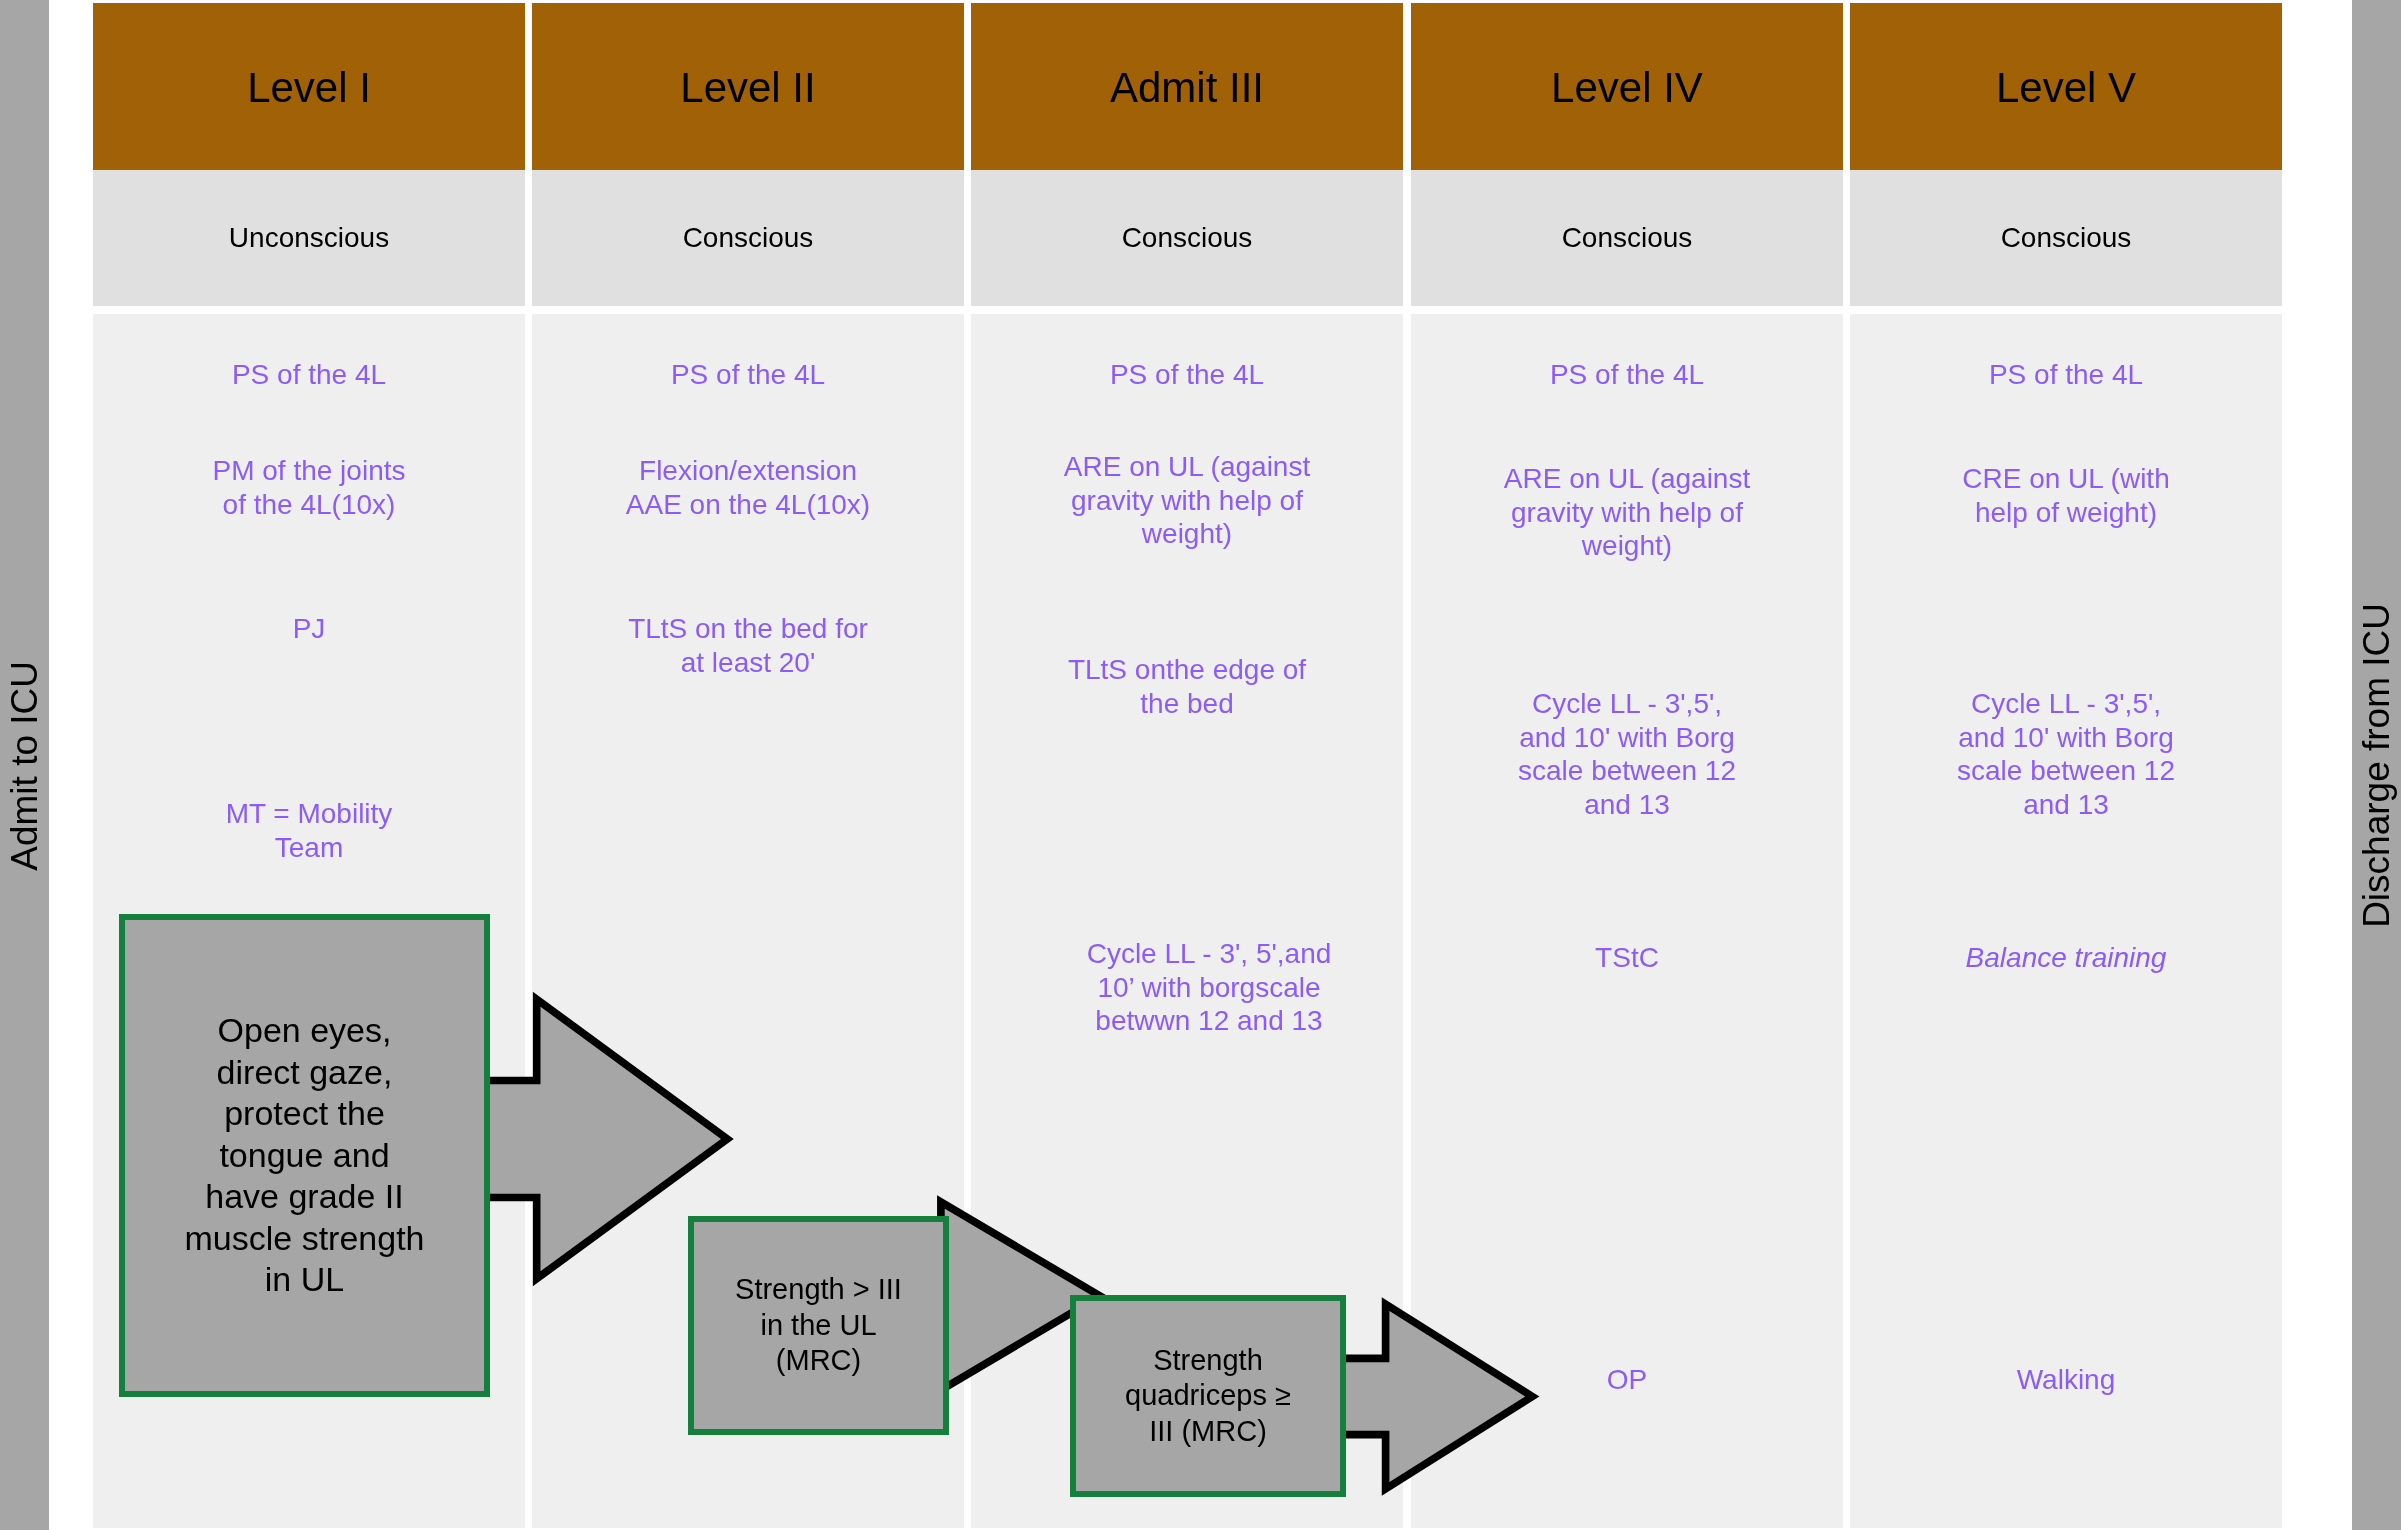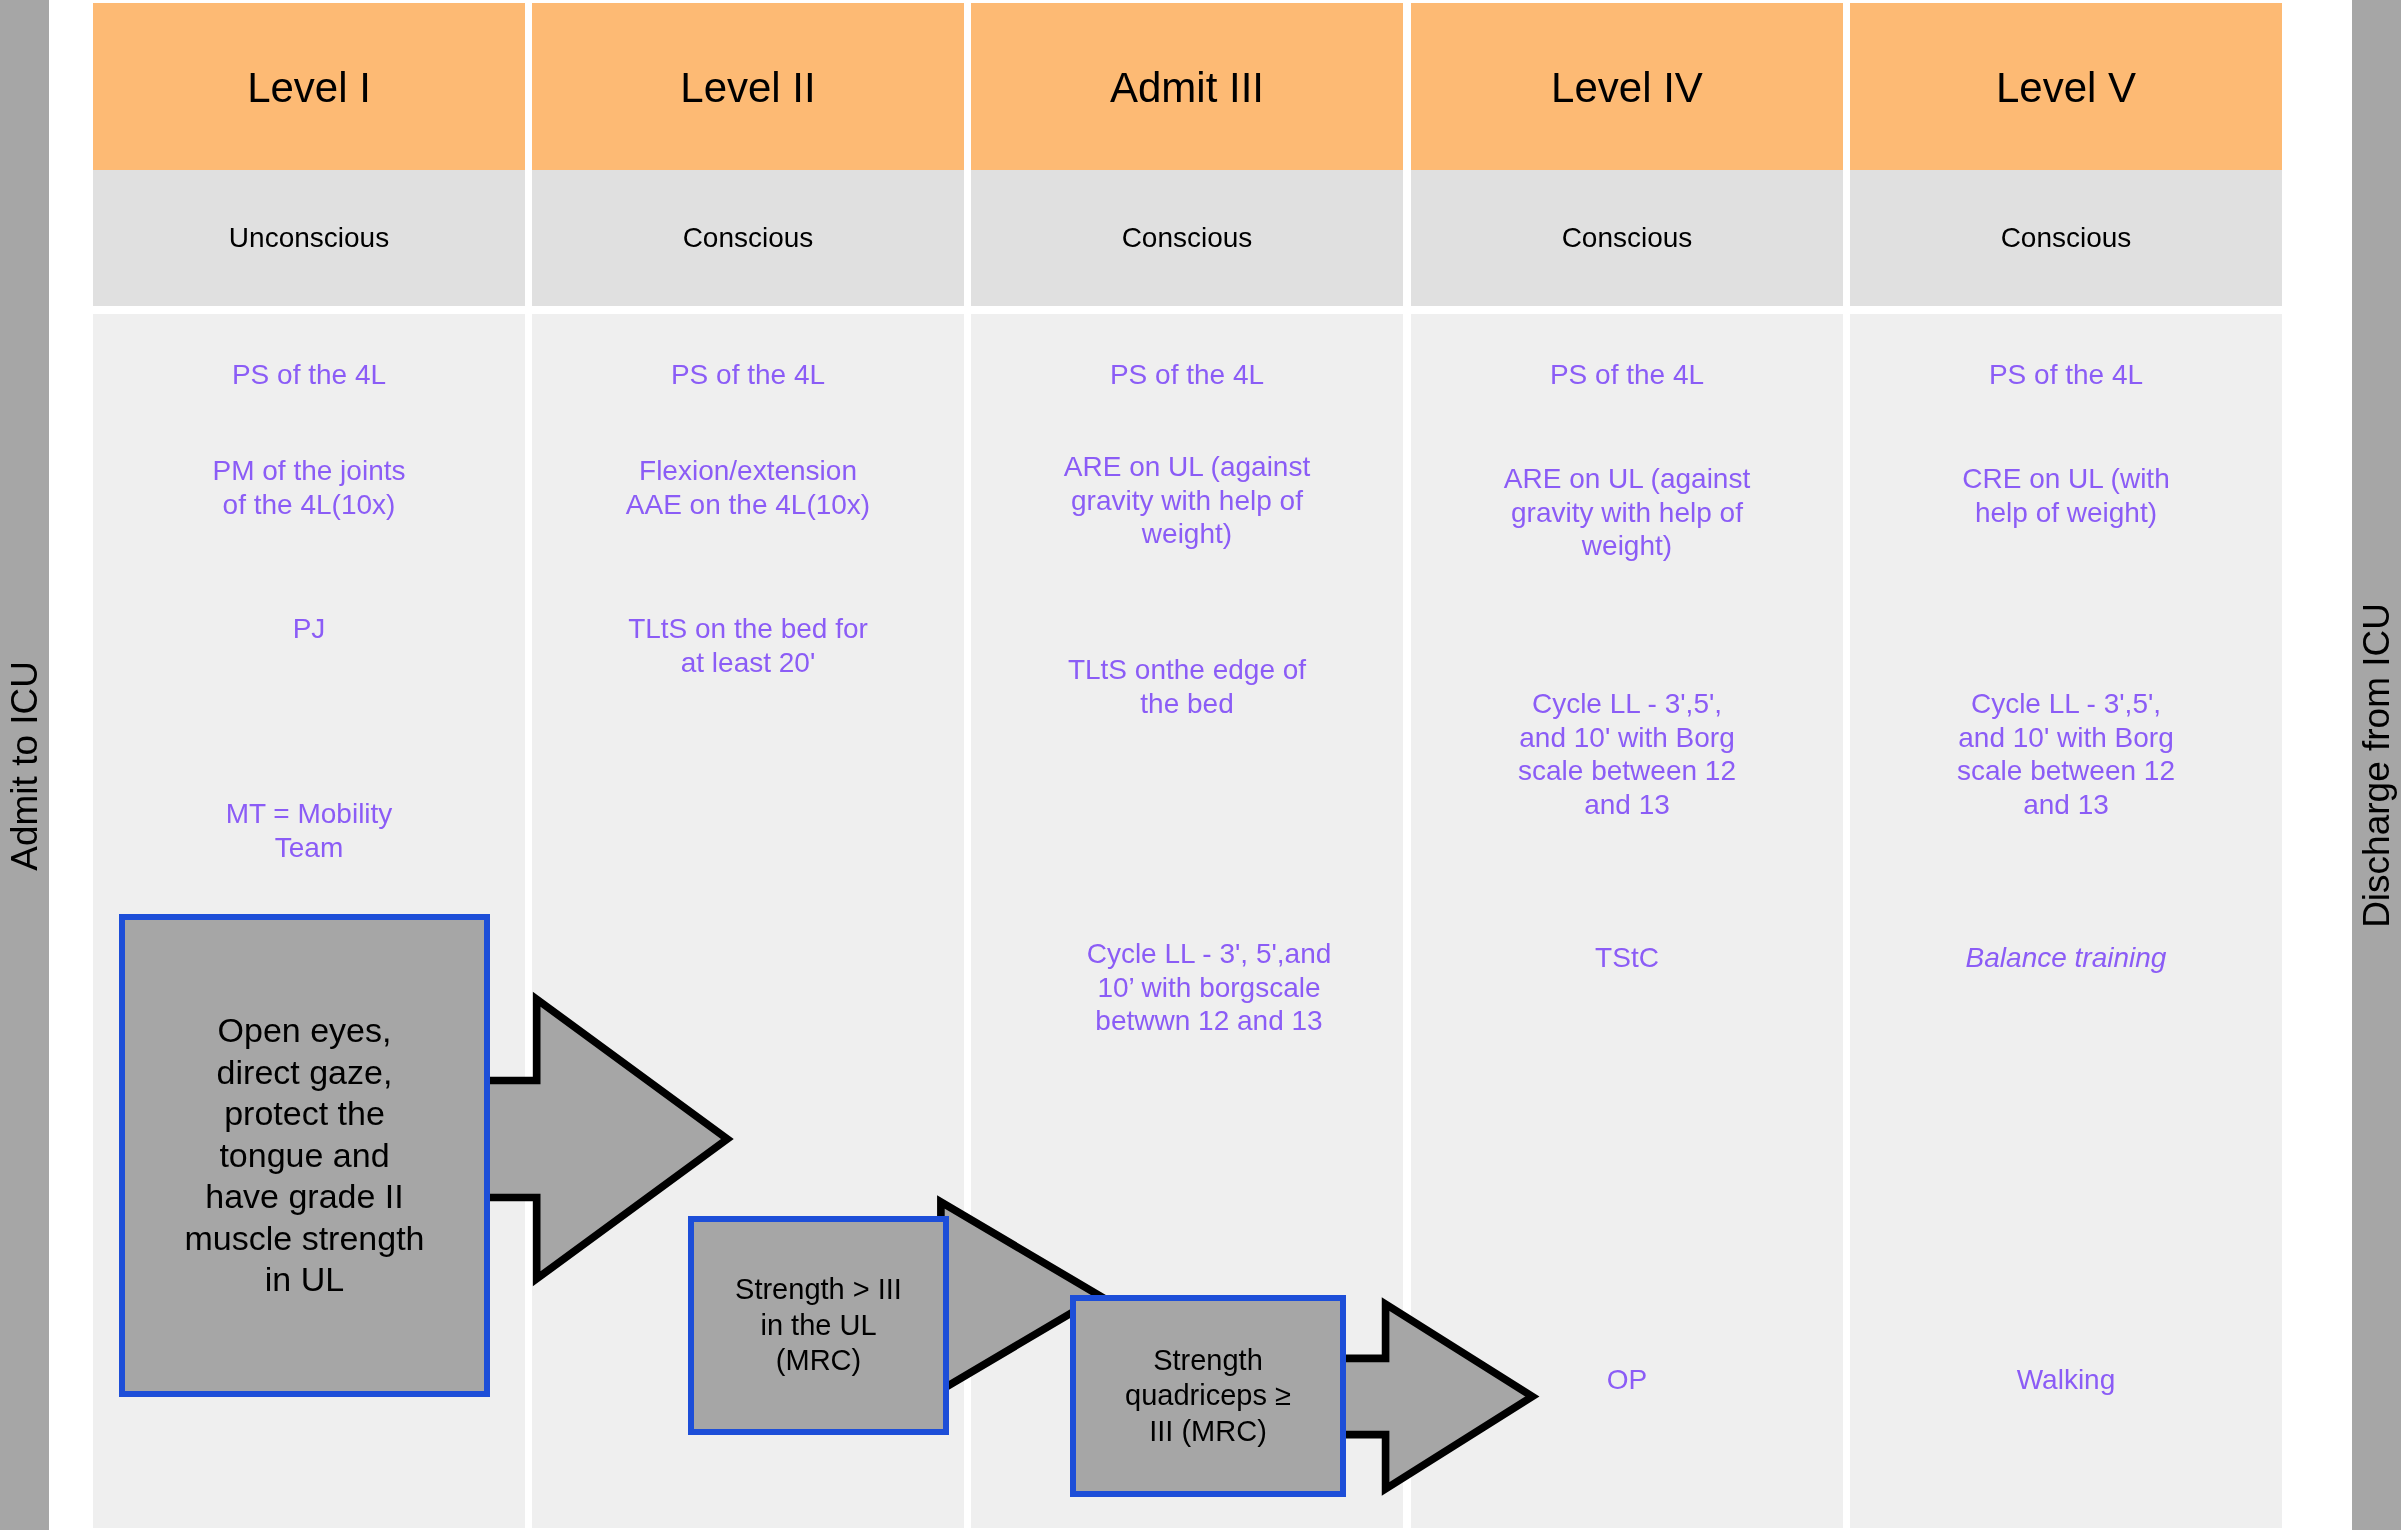--- a/index.html
+++ b/index.html
@@ -19,21 +19,21 @@
   }
   #rail-left{left:0;width:49px;}
   #rail-right{left:2352px;width:49px;}
   .rail-label{
     writing-mode:vertical-rl;
     transform:rotate(180deg);
     font-size:37px;color:#000;white-space:nowrap;letter-spacing:0px;
   }
   .hdr{
     position:absolute;top:3.4px;height:169px;
-    background:#fdba74;
+    background:#a16207;
     display:flex;align-items:center;justify-content:center;
     box-sizing:border-box;
   }
   .hdr span{font-size:42px;color:#000;}
 
   .state{
     position:absolute;top:170px;height:136px;
     background:#e0e0e0;
     display:flex;align-items:center;justify-content:center;
     box-sizing:border-box;
@@ -53,21 +53,21 @@
     font-size:28px;
     line-height:1.20;
     color:#8b5cf6;
     left:0;right:0;
   }
 
   
   .cbox{
     position:absolute;
     background:#a6a6a6;
-    border:6px solid #1d4ed8;
+    border:6px solid #15803d;
     box-sizing:border-box;
     display:flex;align-items:center;justify-content:center;
     text-align:center;
     color:#000;
     z-index:4;
   }
   .cbox span{display:block;line-height:1.22;}
 
   
   .arrow{position:absolute;z-index:3;}

